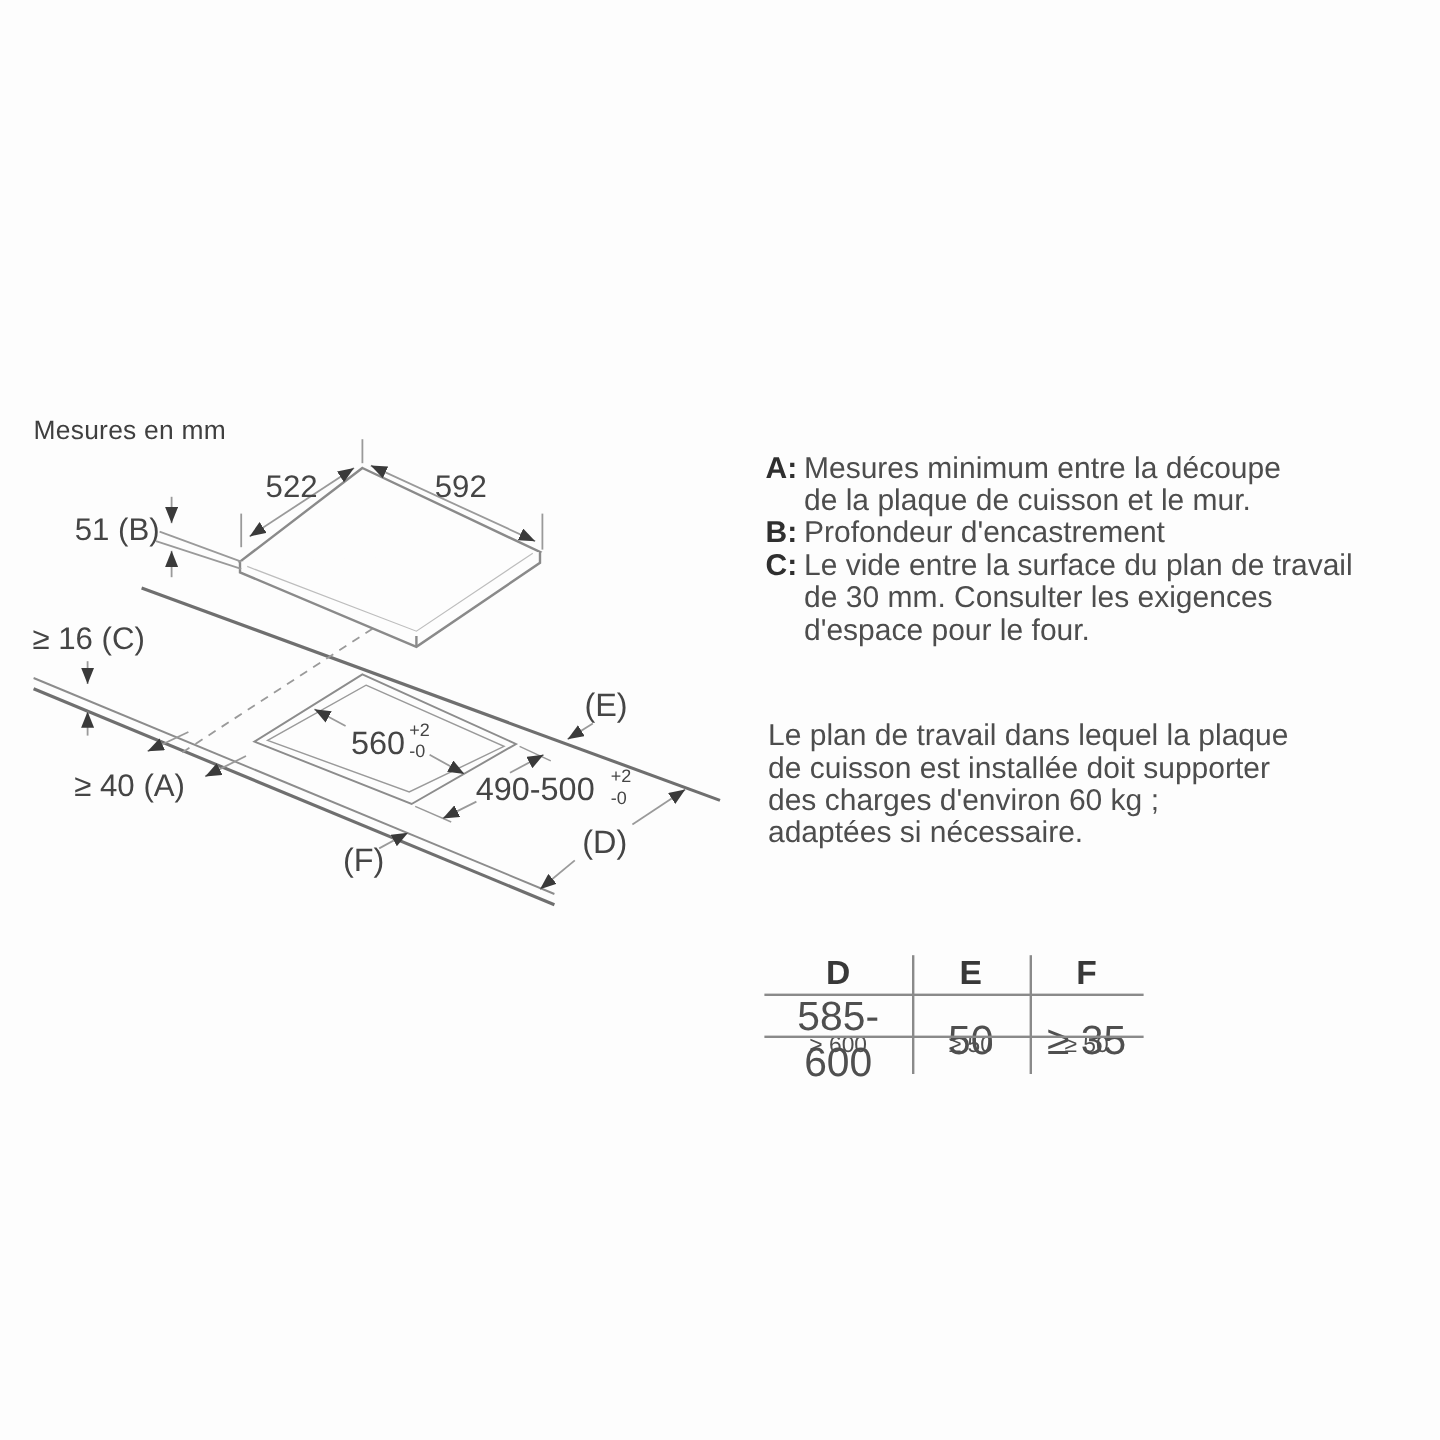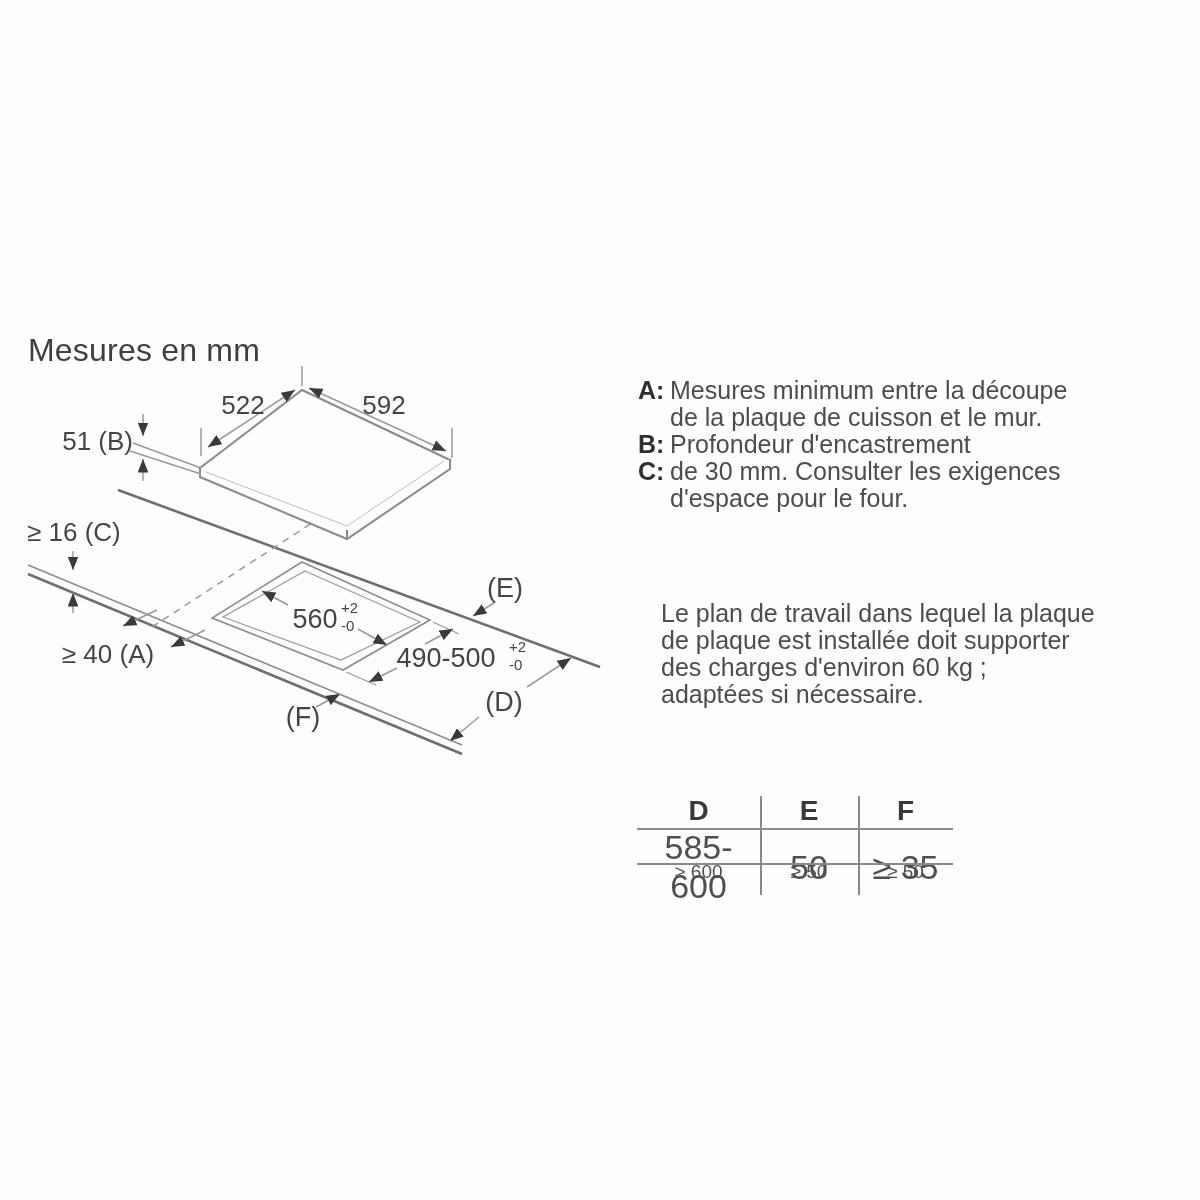--- a/index.html
+++ b/index.html
@@ -3,29 +3,29 @@
 <meta charset="utf-8">
 <style>
   html,body{margin:0;padding:0;}
   body{
     width:1200px;height:1200px;position:relative;overflow:hidden;
     background:#fdfdfd;
     font-family:"Liberation Sans","DejaVu Sans",sans-serif;
   }
   .abs{position:absolute;}
   #title{
-    left:28px;top:332px;font-size:32px;color:#3f3f3f;letter-spacing:.2px;
+    left:28px;top:346px;font-size:22px;color:#3f3f3f;letter-spacing:.2px;
   }
   
   #defs{left:638px;top:377px;width:560px;font-size:25px;line-height:27px;color:#4d4d4d;}
   .def-row{display:grid;grid-template-columns:32px 1fr;}
   .def-letter{font-weight:bold;color:#2f2f2f;}
   .def-line{display:block;}
   #para{left:640px;top:600px;width:560px;font-size:25px;line-height:27px;color:#4d4d4d;}
-  .p-line{display:block;margin-left:21px;}
+  .p-line{display:block;}
   
   #spec-table{left:637px;top:793px;width:316px;height:106px;color:#4f4f4f;}
   .t-row{display:grid;grid-template-columns:123px 98px 95px;align-items:center;text-align:center;}
   .t-row.hdr{height:35px;font-weight:bold;font-size:28px;color:#383838;}
   .t-row.r1{height:26px;font-size:34px;}
   .t-row.r2{height:36px;font-size:19px;}
   .hline{position:absolute;left:0;width:316px;height:2px;background:#8a8a8a;}
   .vline{position:absolute;top:3px;height:99px;width:2px;background:#8a8a8a;}
   
   #diagram{left:0;top:310px;}
@@ -127,29 +127,30 @@
   </div>
   <div class="def-row">
     <span class="def-letter">B:</span>
     <span class="def-text">
       <span class="def-line">Profondeur d'encastrement</span>
     </span>
   </div>
   <div class="def-row">
     <span class="def-letter">C:</span>
     <span class="def-text">
+      <span class="def-line">Le vide entre la surface du plan de travail</span>
       <span class="def-line">de 30 mm. Consulter les exigences</span>
       <span class="def-line">d'espace pour le four.</span>
     </span>
   </div>
 </div>
 
 <div id="para" class="abs">
   <span class="p-line">Le plan de travail dans lequel la plaque</span>
-  <span class="p-line">de plaque est installée doit supporter</span>
+  <span class="p-line">de cuisson est installée doit supporter</span>
   <span class="p-line">des charges d'environ 60 kg ;</span>
   <span class="p-line">adaptées si nécessaire.</span>
 </div>
 
 <div id="spec-table" class="abs">
   <div class="t-row hdr">
     <span>D</span>
     <span>E</span>
     <span>F</span>
   </div>

